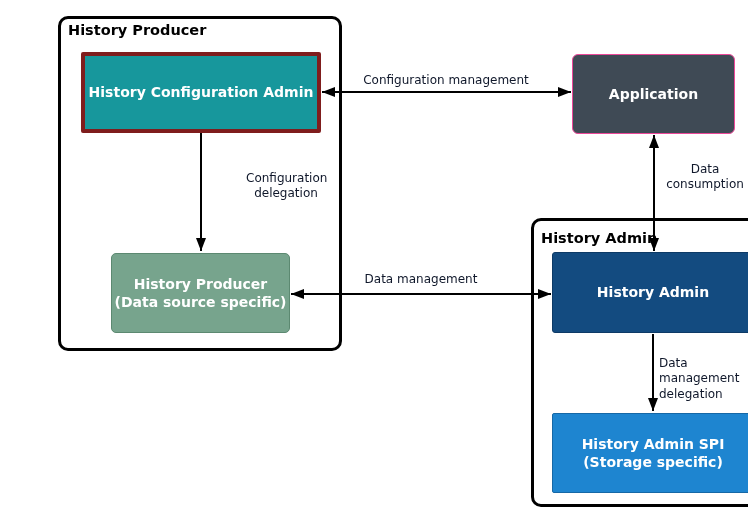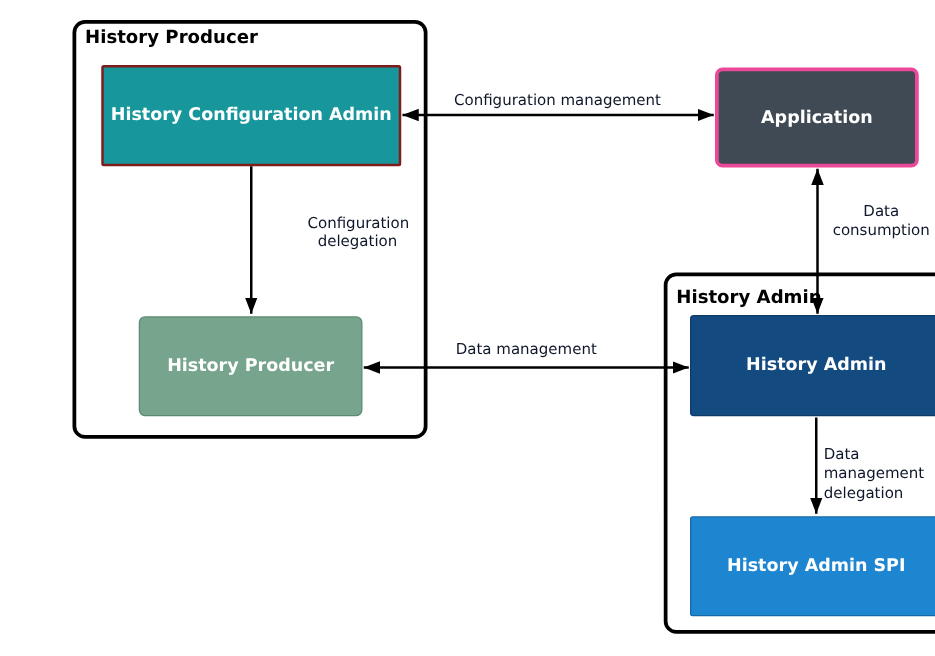--- a/index.html
+++ b/index.html
@@ -14,23 +14,23 @@
   }
   .container-label{
     position:absolute;font-size:14.5px;font-weight:bold;color:#000;white-space:nowrap;
   }
   .node{
     position:absolute;box-sizing:border-box;display:flex;flex-direction:column;
     align-items:center;justify-content:center;color:#fff;font-weight:bold;font-size:14px;
     text-align:center;line-height:1.3;
   }
   .node span{display:block;}
-  #node-history-configuration-admin{left:37px;top:52px;width:240px;height:81px;border-radius:2px;border:2px solid #7f1d1d;}
+  #node-history-configuration-admin{left:37px;top:52px;width:240px;height:81px;border-radius:2px;border:4px solid #7f1d1d;}
   #node-history-producer-ds{left:67px;top:253px;width:179px;height:80px;border-radius:5px;border:1px solid #5c8971;}
-  #node-application{left:528px;top:54px;width:163px;height:80px;border-radius:6px;border:3px solid #ec4899;}
+  #node-application{left:528px;top:54px;width:163px;height:80px;border-radius:6px;border:1px solid #ec4899;}
   #node-history-admin{left:508px;top:252px;width:202px;height:81px;border-radius:3px;border:1px solid #0d3a66;}
   #node-history-admin-spi{left:508px;top:413px;width:202px;height:80px;border-radius:2px;border:1px solid #1668a6;}
   #container-history-producer{left:14px;top:16px;width:284px;height:335px;}
   #container-history-admin{left:487px;top:218px;width:245px;height:289px;}
   #label-history-producer{left:24px;top:22px;}
   #label-history-admin{left:497px;top:230px;}
   .edges-layer{position:absolute;left:0;top:0;pointer-events:none;}
   .edge-label{
     position:absolute;font-size:12px;color:#0f172a;line-height:1.28;
   }
@@ -50,32 +50,34 @@
 
   <div class="container-box" id="container-history-admin"></div>
   <div class="container-label" id="label-history-admin">History Admin</div>
 
   <div class="node" id="node-history-configuration-admin" style="background: rgb(23, 151, 156);">
     <span>History Configuration Admin</span>
   </div>
 
   <div class="node" id="node-history-producer-ds" style="background: rgb(119, 164, 141);">
     <span>History Producer</span>
+    <span>(Data source specific)</span>
   </div>
 
   <div class="node" id="node-application" style="background: rgb(63, 74, 85);">
     <span>Application</span>
   </div>
 
   <div class="node" id="node-history-admin" style="background: rgb(19, 75, 128);">
     <span>History Admin</span>
   </div>
 
   <div class="node" id="node-history-admin-spi" style="background: rgb(30, 133, 208);">
     <span>History Admin SPI</span>
+    <span>(Storage specific)</span>
   </div>
 
   <svg class="edges-layer" width="748" height="525" viewBox="0 0 748 525">
     <defs>
       <marker id="arrowhead" markerUnits="userSpaceOnUse" markerWidth="14" markerHeight="11" refX="13" refY="5" orient="auto-start-reverse">
         <path d="M0,0 L13,5 L0,10 z" fill="#000"></path>
       </marker>
     </defs>
     <line x1="278" y1="92" x2="527" y2="92" stroke="#000" stroke-width="2" marker-start="url(#arrowhead)" marker-end="url(#arrowhead)"></line>
     <line x1="157" y1="133" x2="157" y2="251" stroke="#000" stroke-width="2" marker-end="url(#arrowhead)"></line>

